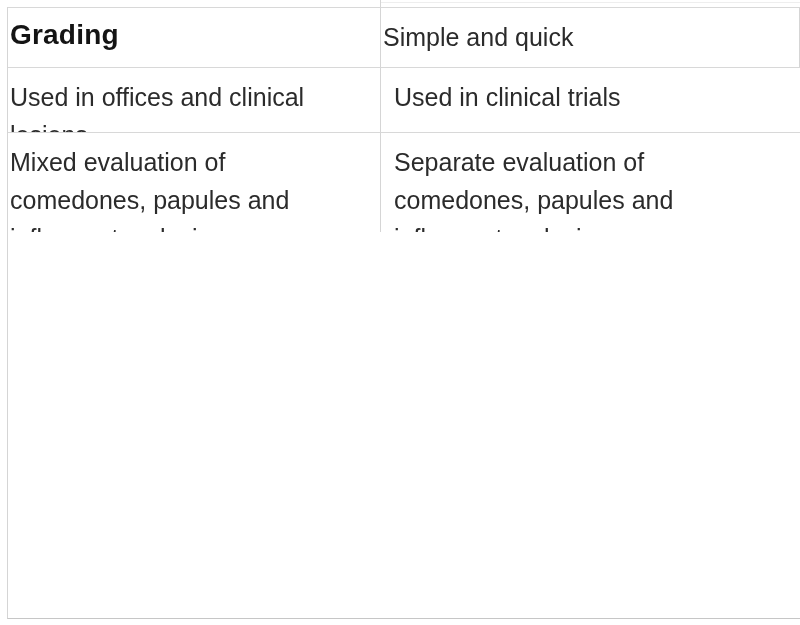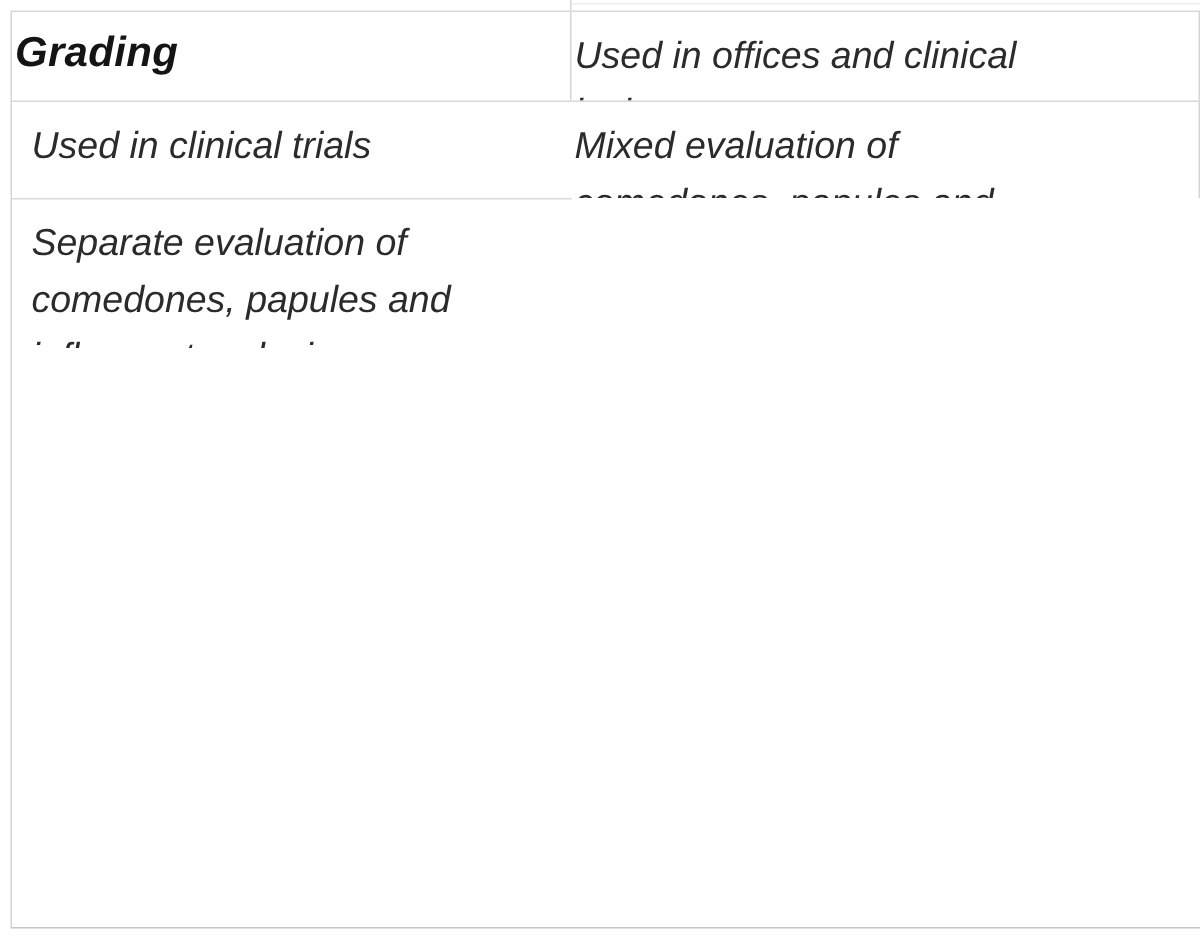--- a/index.html
+++ b/index.html
@@ -30,21 +30,20 @@
   }
   .cell {
     box-sizing: border-box;
     border-top: 1px solid #d8d8d8;
     overflow: hidden;
     white-space: pre-line;
     font-size: 25px;
     line-height: 38px;
     color: #2b2b2b;
     padding: 10px 12px 0 2px;
-    font-style: italic;
   }
   .cell.col2 {
     padding-left: 13px;
   }
   .cell.divider {
     border-right: 1px solid #d5d5d5;
   }
   .cell.header {
     font-weight: 700;
     font-size: 28px;
@@ -75,20 +74,21 @@
 </head>
 <body>
 
 <div class="canvas">
 
   <div class="cmp-table">
 
     <div class="cell header col1 divider">Grading</div>
 
 
+    <div class="cell col1 divider">Simple and quick</div>
 
 
     <div class="cell col1 divider">Used in offices and clinical
 lesions</div>
     <div class="cell col2">Used in clinical trials</div>
 
     <div class="cell col1 divider">Mixed evaluation of
 comedones, papules and
 inflammatory lesions</div>
     <div class="cell col2">Separate evaluation of

